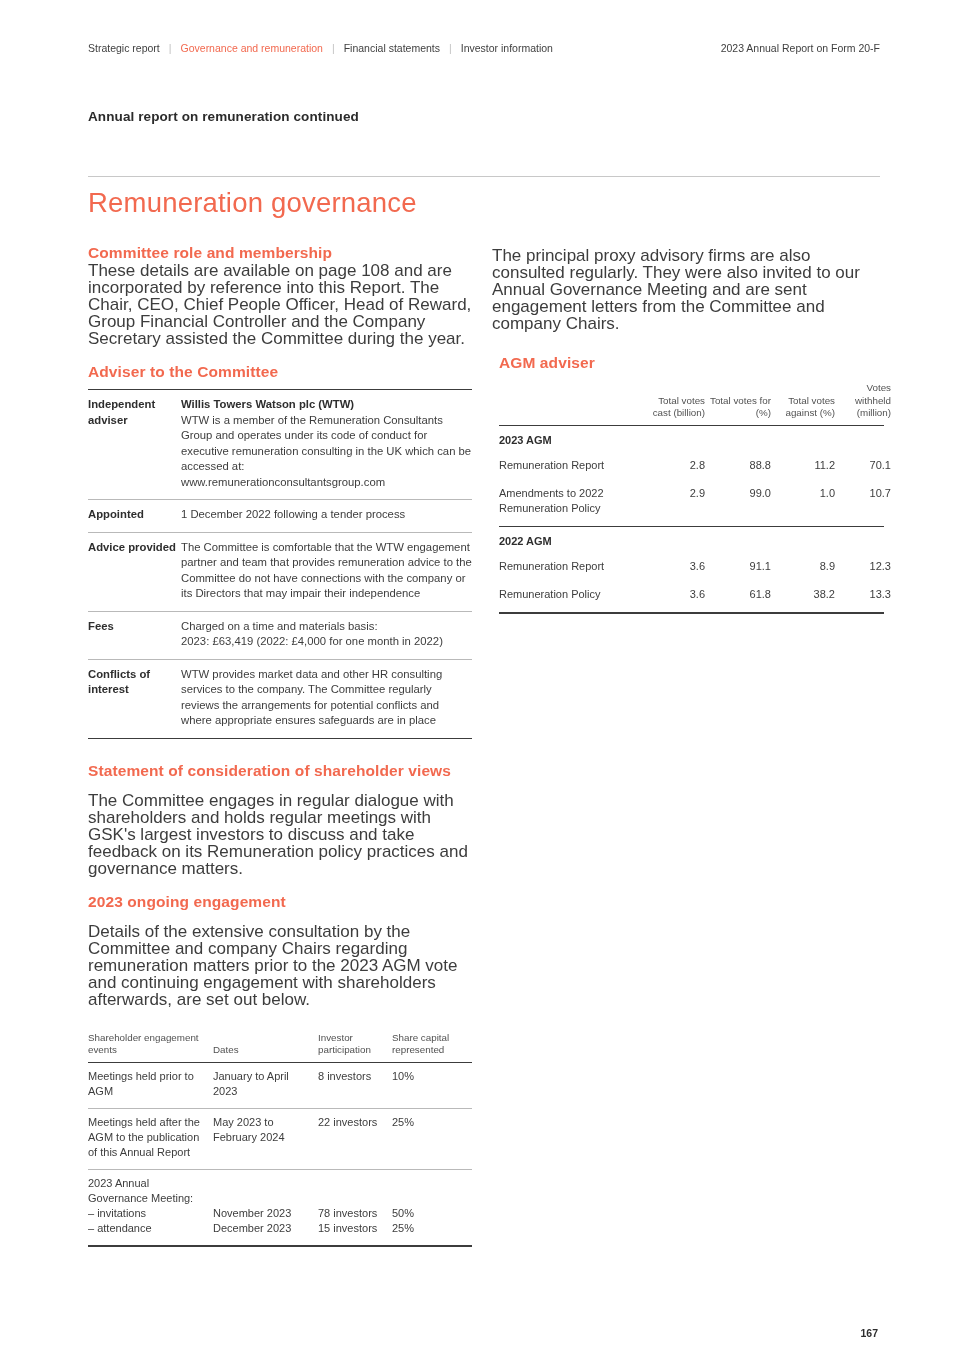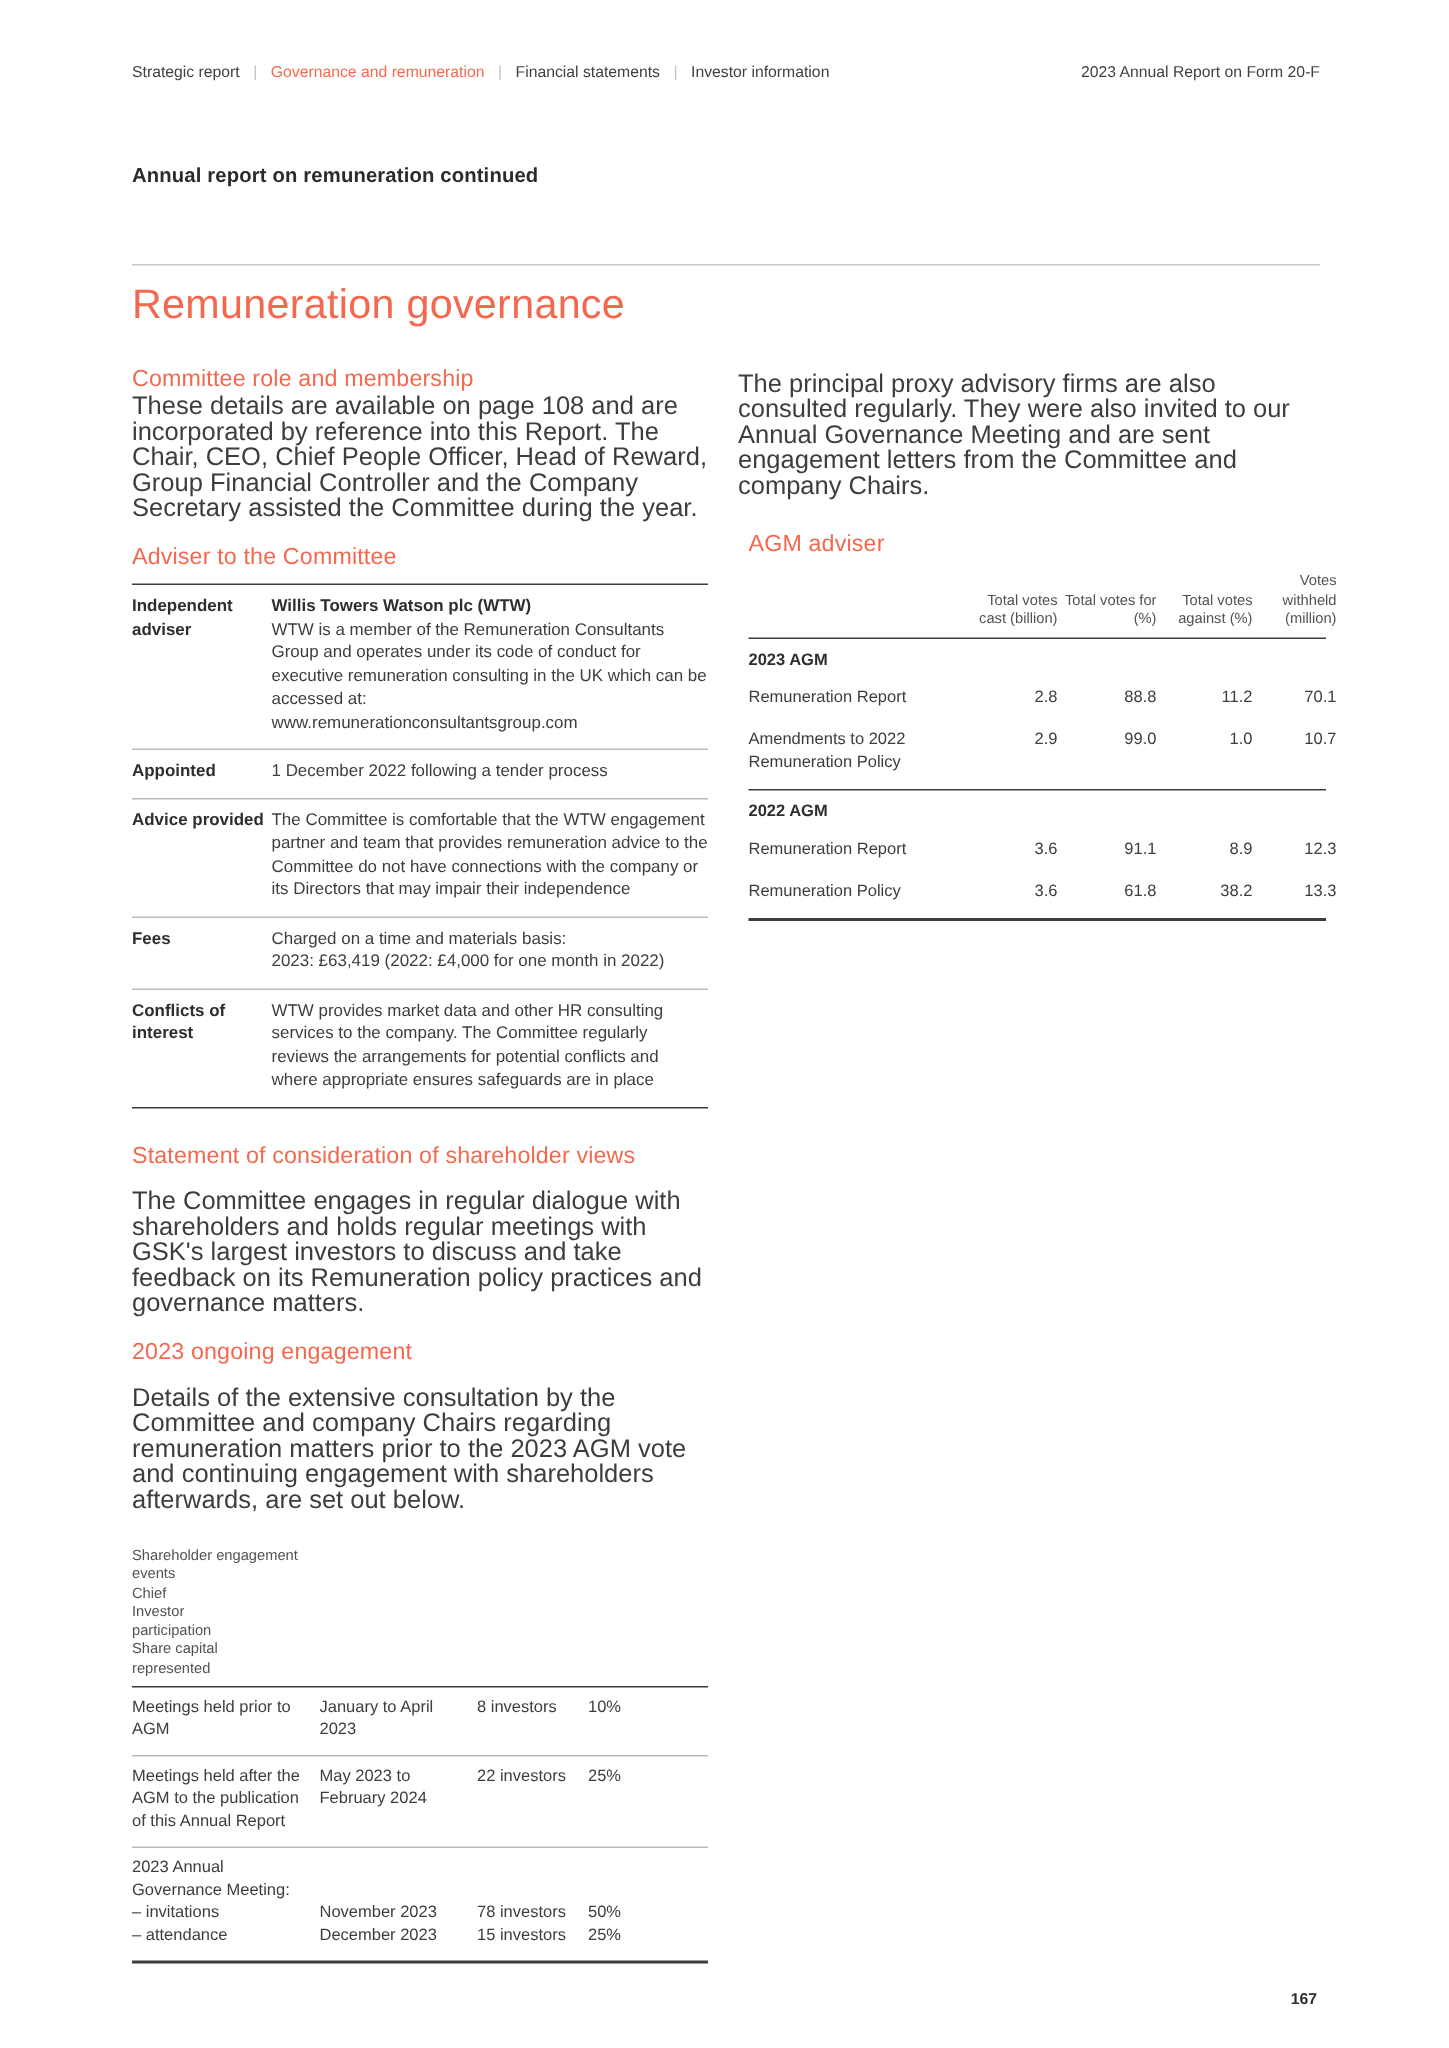--- a/index.html
+++ b/index.html
@@ -53,21 +53,21 @@
     color: #f2694f;
   }
 
   
   .columns { display: flex; margin-top: 25px; }
   .col-left  { width: 384px; flex: none; }
   .col-right { width: 392px; flex: none; margin-left: 20px; }
 
   h3.sec {
     font-size: 15.5px;
-    font-weight: 400;
+    font-weight: 700;
     color: #f2694f;
     letter-spacing: 0.1px;
   }
   p.body {
     font-size: 17px;
     line-height: 17px;
     color: #3d3d3d;
   }
   .pre { white-space: pre-line; }
 
@@ -101,23 +101,23 @@
   .eng-table { margin-top: 24px; }
   .eng-grid { display: flex; }
   .eng-c1 { width: 125px; flex: none; }
   .eng-c2 { width: 105px; flex: none; }
   .eng-c3 { width: 74px;  flex: none; }
   .eng-c4 { width: 80px;  flex: none; }
   .eng-header {
     font-size: 9.8px;
     line-height: 12.5px;
     color: #525252;
+    align-items: flex-end;
     padding-bottom: 5px;
     border-bottom: 1px solid #3c3c3c;
-    flex-direction: column;
   }
   .eng-header > div { padding-right: 8px; }
   .eng-row {
     font-size: 11px;
     line-height: 15px;
     padding: 6px 0 9px 0;
     border-bottom: 1px solid #b9b9b9;
   }
   .eng-row > div { padding-right: 8px; }
   .eng-row.group { border-bottom: 2px solid #3c3c3c; align-items: flex-end; }
@@ -225,21 +225,21 @@
 
       <h3 class="sec statement-head">Statement of consideration of shareholder views</h3>
       <p class="body statement-body">The Committee engages in regular dialogue with shareholders and holds regular meetings with GSK's largest investors to discuss and take feedback on its Remuneration policy practices and governance matters.</p>
 
       <h3 class="sec ongoing-head">2023 ongoing engagement</h3>
       <p class="body ongoing-body">Details of the extensive consultation by the Committee and company Chairs regarding remuneration matters prior to the 2023 AGM vote and continuing engagement with shareholders afterwards, are set out below.</p>
 
       <div class="eng-table">
         <div class="eng-grid eng-header">
           <div class="eng-c1">Shareholder engagement events</div>
-          <div class="eng-c2">Chief</div>
+          <div class="eng-c2">Dates</div>
           <div class="eng-c3">Investor participation</div>
           <div class="eng-c4">Share capital represented</div>
         </div>
         <div class="eng-grid eng-row">
           <div class="eng-c1">Meetings held prior to AGM</div>
           <div class="eng-c2">January to April 2023</div>
           <div class="eng-c3">8 investors</div>
           <div class="eng-c4">10%</div>
         </div>
         <div class="eng-grid eng-row">

